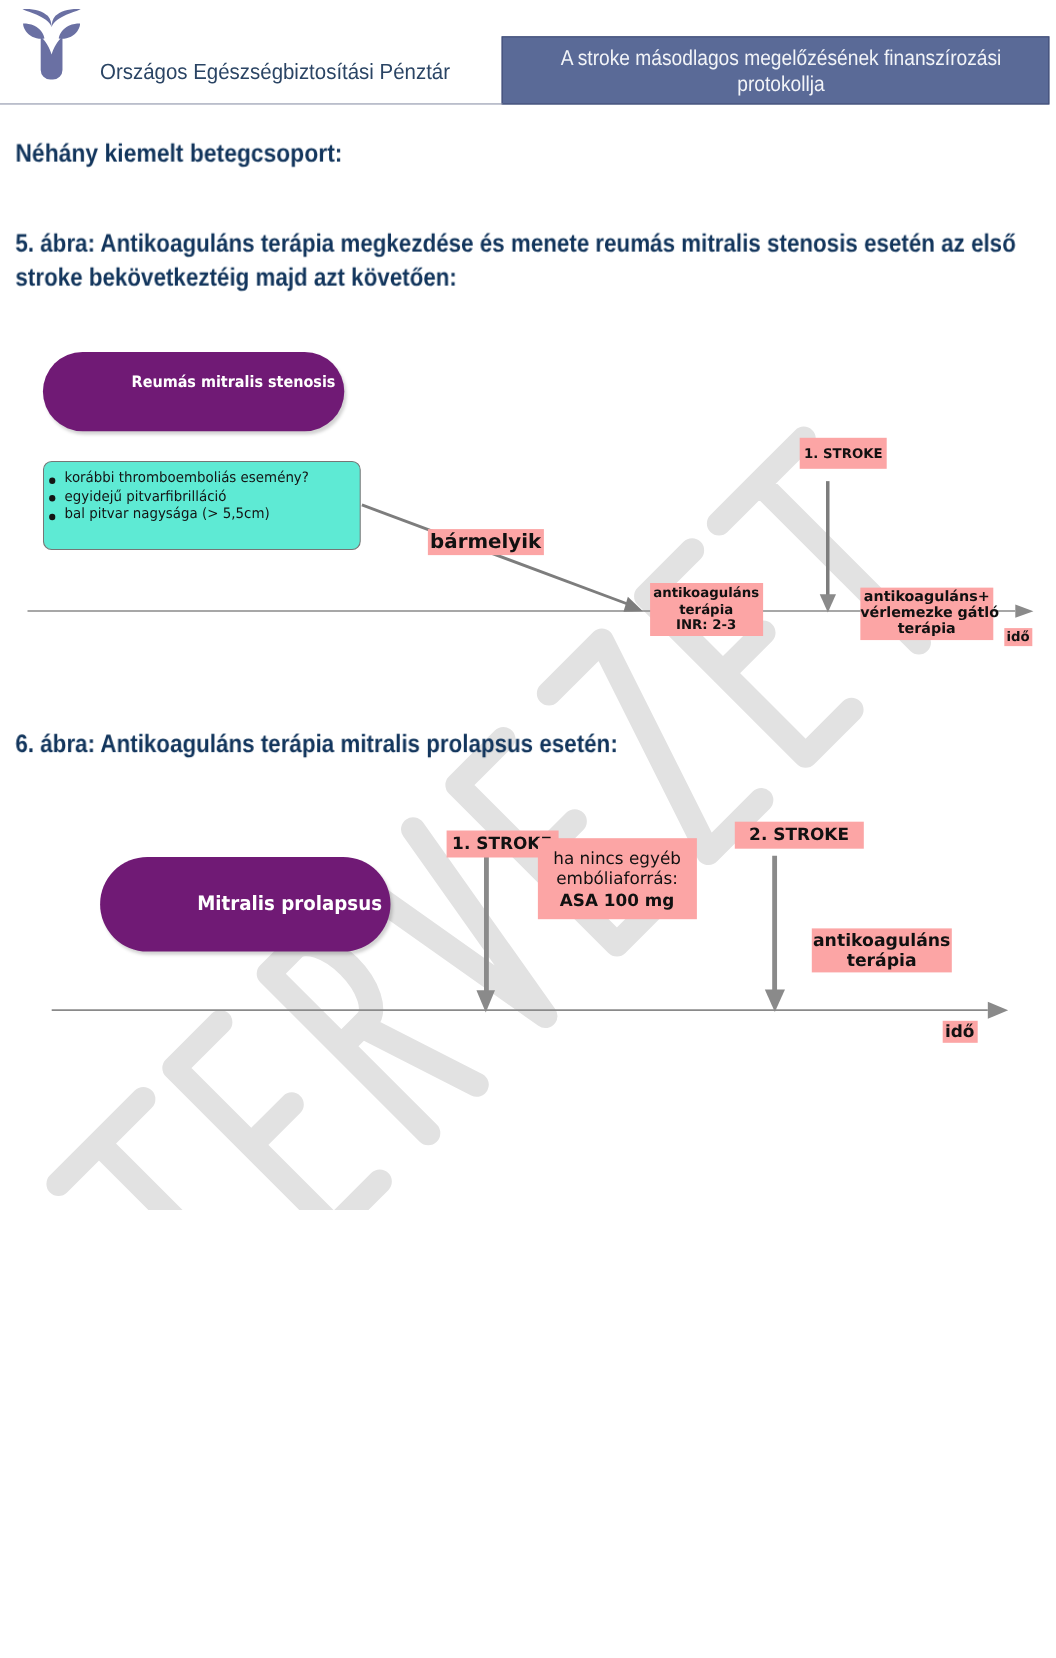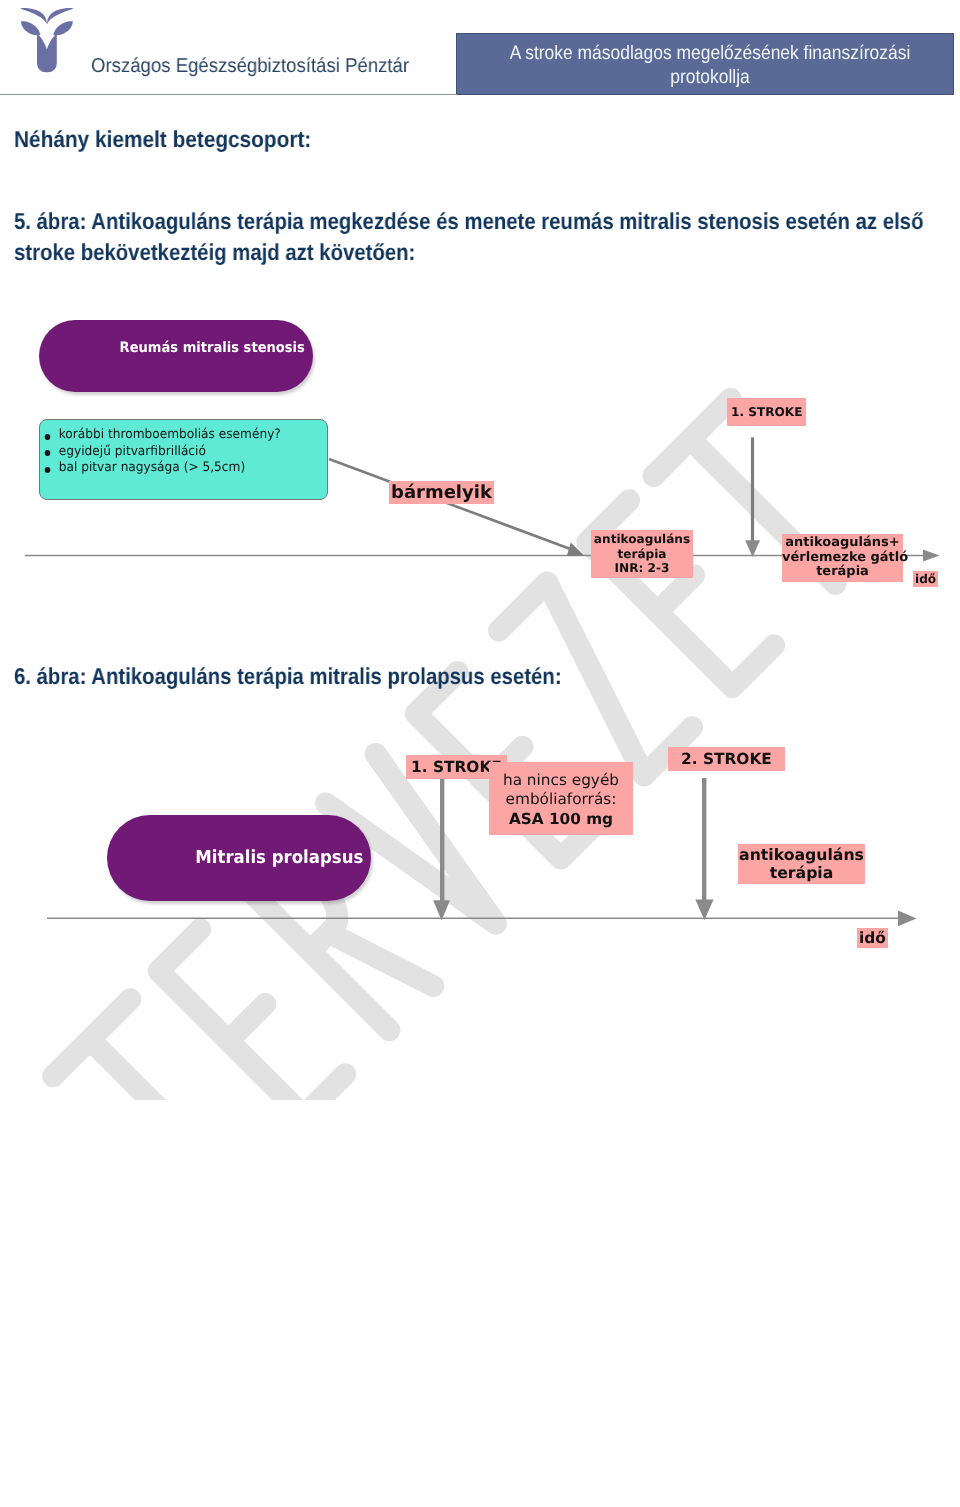--- a/index.html
+++ b/index.html
@@ -146,21 +146,21 @@
   </div>
 
   <div class="lbl b c" style="left:782px;top:534px;width:121px;font-size:13px;line-height:14.5px;padding:2px 0;">
     <div>antikoaguláns+</div>
     <div>vérlemezke gátló</div>
     <div>terápia</div>
   </div>
 
   <div class="lbl b" style="left:913px;top:571px;font-size:12.1px;padding:1px 2px;">idő</div>
 
-  <div class="pill" style="left:107px;top:779px;width:264px;height:86px;font-size:18px;padding-bottom:2px;box-sizing:border-box;margin-top:36px;">
+  <div class="pill" style="left:91px;top:779px;width:264px;height:86px;font-size:18px;padding-bottom:2px;box-sizing:border-box;">
     <span style="display:block;transform:scaleX(0.92);">Mitralis prolapsus</span>
   </div>
 
   <svg class="ov">
     <line x1="47" y1="918.3" x2="898" y2="918.3" stroke="#8a8a8a" stroke-width="1.4"></line>
     <polygon points="898,910.6 916.5,918.4 898,926.2" fill="#8a8a8a"></polygon>
     <line x1="442.2" y1="778" x2="442.2" y2="901" stroke="#8a8a8a" stroke-width="4.4"></line>
     <polygon points="433.1,900.2 450,900.2 441.6,920.4" fill="#8a8a8a"></polygon>
     <line x1="704.2" y1="778" x2="704.2" y2="900" stroke="#8a8a8a" stroke-width="4.4"></line>
     <polygon points="695.3,899.6 713.6,899.6 704.4,920" fill="#8a8a8a"></polygon>

